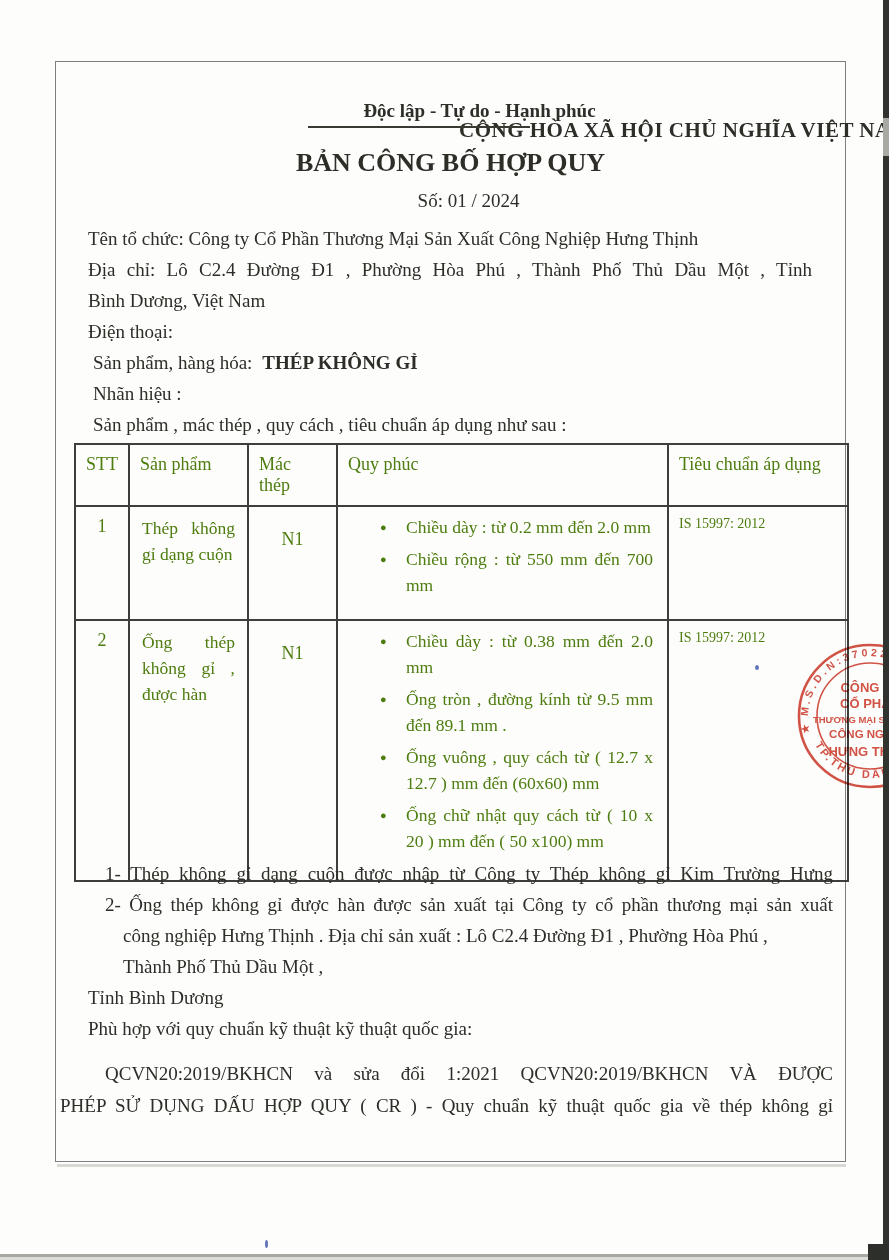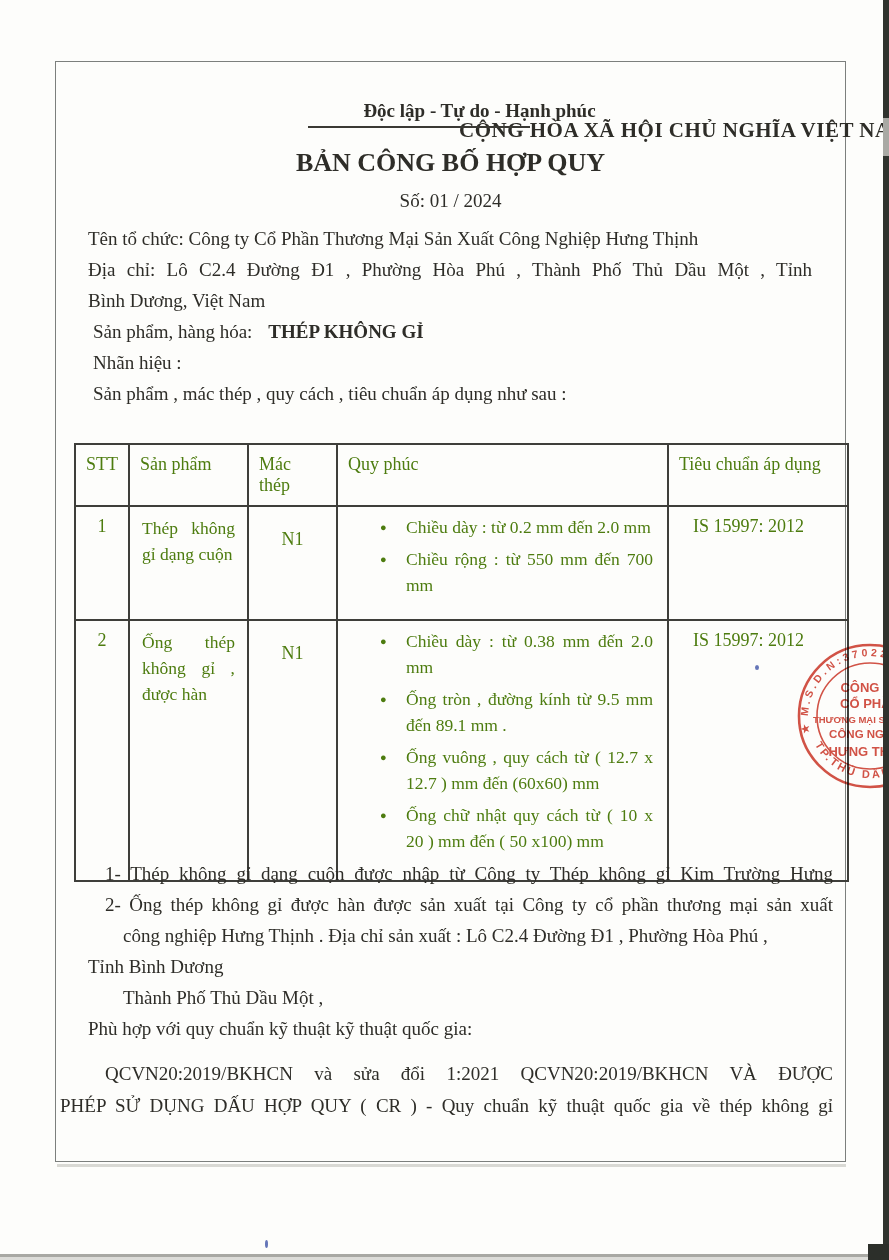--- a/index.html
+++ b/index.html
@@ -16,47 +16,47 @@
     position:absolute;left:57px;top:1164px;width:789px;height:3px;
     background:#cfcfca;opacity:.8;
   }
   .nat-title{position:absolute;left:55px;top:70px;width:856px;text-align:right;
     font-size:21px;font-weight:bold;letter-spacing:.5px;margin-top:48px;}
   .motto{position:absolute;left:55px;top:100px;width:849px;text-align:center;
     font-size:19px;font-weight:bold;}
   .motto-underline{position:absolute;left:308px;top:126px;width:222px;height:2px;background:#3a3934;}
   .doc-title{position:absolute;left:55px;top:148px;width:791px;text-align:center;
     font-size:26px;font-weight:bold;}
-  .doc-number{position:absolute;left:55px;top:190px;width:791px;text-align:center;font-size:19px;}
+  .doc-number{position:absolute;left:55px;top:190px;width:791px;text-align:center;font-size:19px;padding-left:18px;}
 
   .info{position:absolute;left:88px;top:223px;width:724px;font-size:19px;line-height:31px;}
   .info .line{min-height:31px;}
   .indent1{padding-left:5px;}
   .jl{text-align:justify;text-align-last:justify;}
-  .plabel{margin-right:16px;}
+  .plabel{margin-right:10px;}
 
   table.spec{
     position:absolute;left:74px;top:443px;width:773px;
     border-collapse:collapse;table-layout:fixed;
     font-size:17.5px;color:#4d7c0f;
   }
   table.spec th,table.spec td{border:2px solid #3e3e3a;vertical-align:top;font-weight:normal;}
   table.spec th{font-size:18px;text-align:left;padding:9px 10px;height:24px;}
   th.h-stt{text-align:center;padding:9px 2px;}
   tr.r1 td{height:89px;}
   tr.r2 td{height:236px;}
   td.c-stt{text-align:center;padding-top:9px;font-size:18px;}
   td.c-sp{padding:8px 12px;}
   td.c-sp .sp-text{text-align:justify;line-height:26px;}
   td.c-mac{text-align:center;padding-top:22px;font-size:18px;}
   td.c-quy{padding:7px 14px 4px 12px;}
   .bullet{display:flex;padding-left:30px;margin-bottom:6px;}
   .dot{width:26px;flex:0 0 26px;text-align:left;font-size:11px;line-height:26px;}
   .btext{flex:1;text-align:justify;line-height:26px;}
-  td.c-tc{padding:9px 24px;font-size:18px;margin-top:12px;}
+  td.c-tc{padding:9px 10px;font-size:14px;margin-top:12px;}
 
   .notes{position:absolute;left:88px;top:858px;width:745px;font-size:19px;line-height:31px;}
   .notes .line{min-height:31px;}
   .ind17{padding-left:17px;}
   .ind35{padding-left:35px;}
   .qcvn{position:absolute;left:60px;top:1058px;width:773px;font-size:19px;line-height:32px;}
   .qcvn .line{min-height:32px;}
   .qcvn .first{padding-left:45px;}
 
   .stamp{position:absolute;left:795px;top:641px;width:150px;height:150px;
@@ -81,20 +81,21 @@
   <div class="nat-title">CỘNG HÒA XÃ HỘI CHỦ NGHĨA VIỆT NAM</div>
   <div class="motto">Độc lập - Tự do - Hạnh phúc</div>
   <div class="motto-underline"></div>
   <div class="doc-title">BẢN CÔNG BỐ HỢP QUY</div>
   <div class="doc-number">Số: 01 / 2024</div>
 
   <div class="info">
     <div class="line">Tên tổ chức: Công ty Cổ Phần Thương Mại Sản Xuất Công Nghiệp Hưng Thịnh</div>
     <div class="line jl">Địa chỉ: Lô C2.4 Đường Đ1 , Phường Hòa Phú , Thành Phố Thủ Dầu Một , Tỉnh</div>
     <div class="line">Bình Dương, Việt Nam</div>
+    <div class="line">Điện thoại:</div>
     <div class="line indent1"><span class="plabel">Sản phẩm, hàng hóa:</span><b>THÉP KHÔNG GỈ</b></div>
     <div class="line indent1">Nhãn hiệu :</div>
     <div class="line indent1">Sản phẩm , mác thép , quy cách , tiêu chuẩn áp dụng như sau :</div>
   </div>
 
   <table class="spec">
     <colgroup>
       <col style="width:54px">
         <col style="width:119px">
         <col style="width:89px">
@@ -153,22 +154,22 @@
       </td>
       <td class="c-tc">IS 15997: 2012</td>
     </tr>
   </tbody>
     </table>
 
   <div class="notes">
     <div class="line ind17 jl">1-  Thép không gỉ dạng cuộn được nhập từ Công ty Thép không gỉ Kim Trường Hưng</div>
     <div class="line ind17 jl">2-  Ống thép không gỉ được hàn được sản xuất tại Công ty cổ phần thương mại sản xuất</div>
     <div class="line ind35">công nghiệp Hưng Thịnh . Địa chỉ sản xuất : Lô C2.4 Đường Đ1 , Phường Hòa Phú ,</div>
+    <div class="line ind35">Thành Phố Thủ Dầu Một ,</div>
     <div class="line">Tỉnh Bình Dương</div>
-    <div class="line ind35">Thành Phố Thủ Dầu Một ,</div>
     <div class="line">Phù hợp với quy chuẩn kỹ thuật kỹ thuật quốc gia:</div>
   </div>
 
   <div class="qcvn">
     <div class="line first jl">QCVN20:2019/BKHCN và sửa đổi 1:2021 QCVN20:2019/BKHCN VÀ ĐƯỢC</div>
     <div class="line jl">PHÉP SỬ DỤNG DẤU HỢP QUY ( CR ) -  Quy chuẩn kỹ thuật quốc gia về thép không gỉ</div>
   </div>
 
   <svg class="stamp" viewBox="0 0 150 150">
     <circle cx="75" cy="75" r="71" fill="none" stroke-width="2.6" stroke="#cf4437"></circle>

